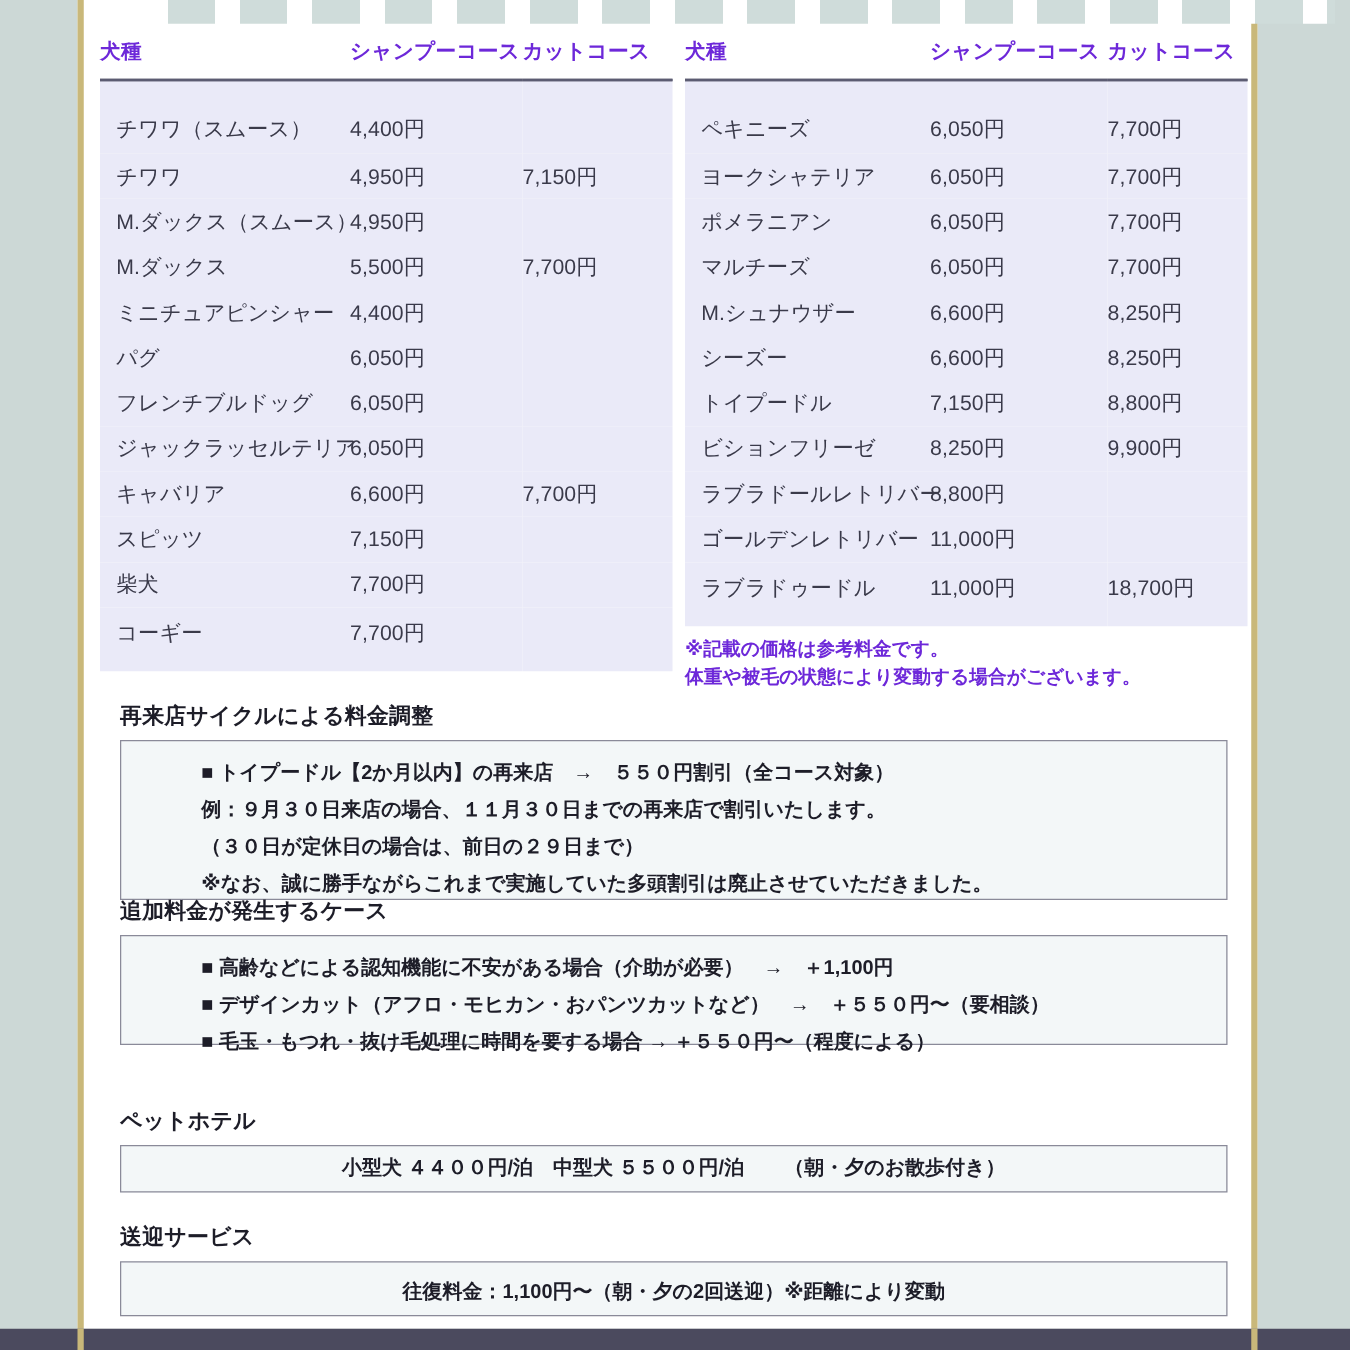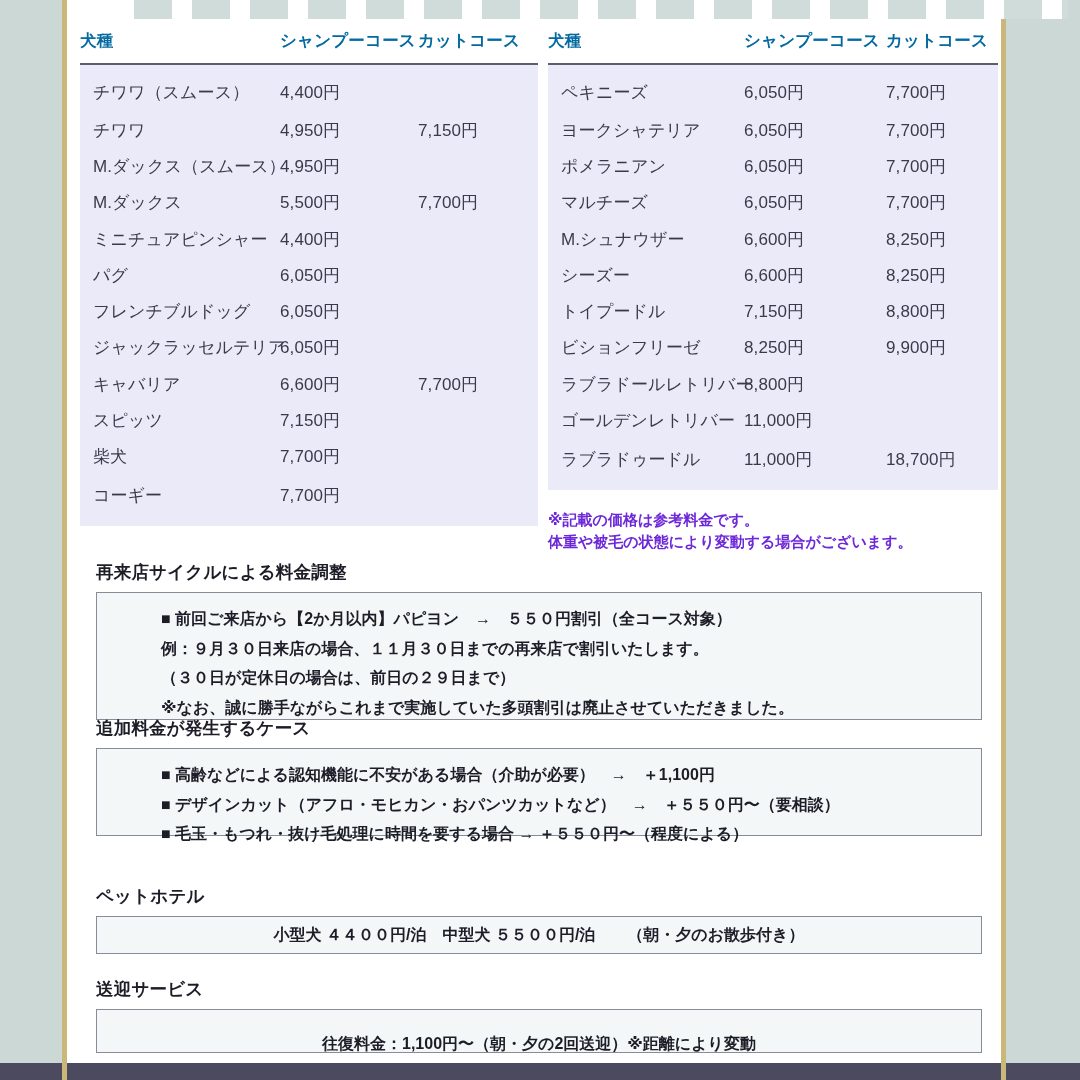--- a/index.html
+++ b/index.html
@@ -77,21 +77,21 @@
   #table-right { left: 548px; top: 30px; width: 450px; }
 
   table.price {
     border-collapse: collapse;
     width: 100%;
     table-layout: fixed;
   }
   table.price thead th {
     font-size: 16.5px;
     font-weight: bold;
-    color: #0369a1;
+    color: #6d28d9;
     padding: 0 0 11px 0;
     border-bottom: 2.5px solid #5c5c72;
     white-space: nowrap;
     letter-spacing: 0.2px;
     margin-top: 44px;
   }
   table.price thead th.c-breed  { text-align: left; }
   table.price thead th.c-sham   { text-align: left; }
   table.price thead th.c-cut    { text-align: left; }
 
@@ -112,21 +112,21 @@
   
   #table-left  col.w-breed { width: 200px; }
   #table-left  col.w-sham  { width: 138px; }
   #table-left  col.w-cut   { width: 120px; }
 
   #table-right col.w-breed { width: 196px; }
   #table-right col.w-sham  { width: 142px; }
   #table-right col.w-cut   { width: 112px; }
 
   
-  table.price tbody tr:first-child td { padding-top: 7px; height: 40px; }
+  table.price tbody tr:first-child td { padding-top: 18px; height: 40px; }
   table.price tbody tr:last-child  td { padding-bottom: 9px; height: 42px; }
 
   
   #table-note {
     position: absolute;
     left: 548px;
     top: 509px;
     width: 450px;
     font-size: 15px;
     line-height: 1.45;
@@ -161,21 +161,21 @@
   .box.center .line { text-align: center; padding-left: 0; }
 
   #sec-cycle    { top: 560px; }
   #sec-extra    { top: 716px; }
   #sec-hotel    { top: 884px; }
   #sec-shuttle  { top: 977px; }
 
   #sec-cycle .box   { height: 128px; }
   #sec-extra .box   { height: 88px; }
   #sec-hotel .box   { height: 38px; padding: 0; display:flex; align-items:center; justify-content:center;}
-  #sec-shuttle .box { height: 44px; padding: 0; display:flex; align-items:flex-end; justify-content:center;}
+  #sec-shuttle .box { height: 44px; padding: 16px; display:flex; align-items:flex-start; justify-content:center;}
 
   #sec-hotel .box .line, #sec-shuttle .box .line { line-height: 1; }
 </style>
 </head>
 <body>
 
 <div id="page">
 
   <div class="sheet">
     <div class="stripes"></div>
@@ -335,21 +335,21 @@
   </div>
 
   <div id="table-note">
     <span class="nline">※記載の価格は参考料金です。</span>
     <span class="nline">体重や被毛の状態により変動する場合がございます。</span>
   </div>
 
   <div class="section" id="sec-cycle">
     <h3>再来店サイクルによる料金調整</h3>
     <div class="box indent">
-      <div class="line">■ 前回ご来店から【2か月以内】パピヨン　→　５５０円割引（全コース対象）</div>
+      <div class="line">■ トイプードル【2か月以内】の再来店　→　５５０円割引（全コース対象）</div>
       <div class="line">例：９月３０日来店の場合、１１月３０日までの再来店で割引いたします。</div>
       <div class="line">（３０日が定休日の場合は、前日の２９日まで）</div>
       <div class="line">※なお、誠に勝手ながらこれまで実施していた多頭割引は廃止させていただきました。</div>
     </div>
   </div>
 
   <div class="section" id="sec-extra">
     <h3>追加料金が発生するケース</h3>
     <div class="box indent">
       <div class="line">■ 高齢などによる認知機能に不安がある場合（介助が必要）　→　＋1,100円</div>

